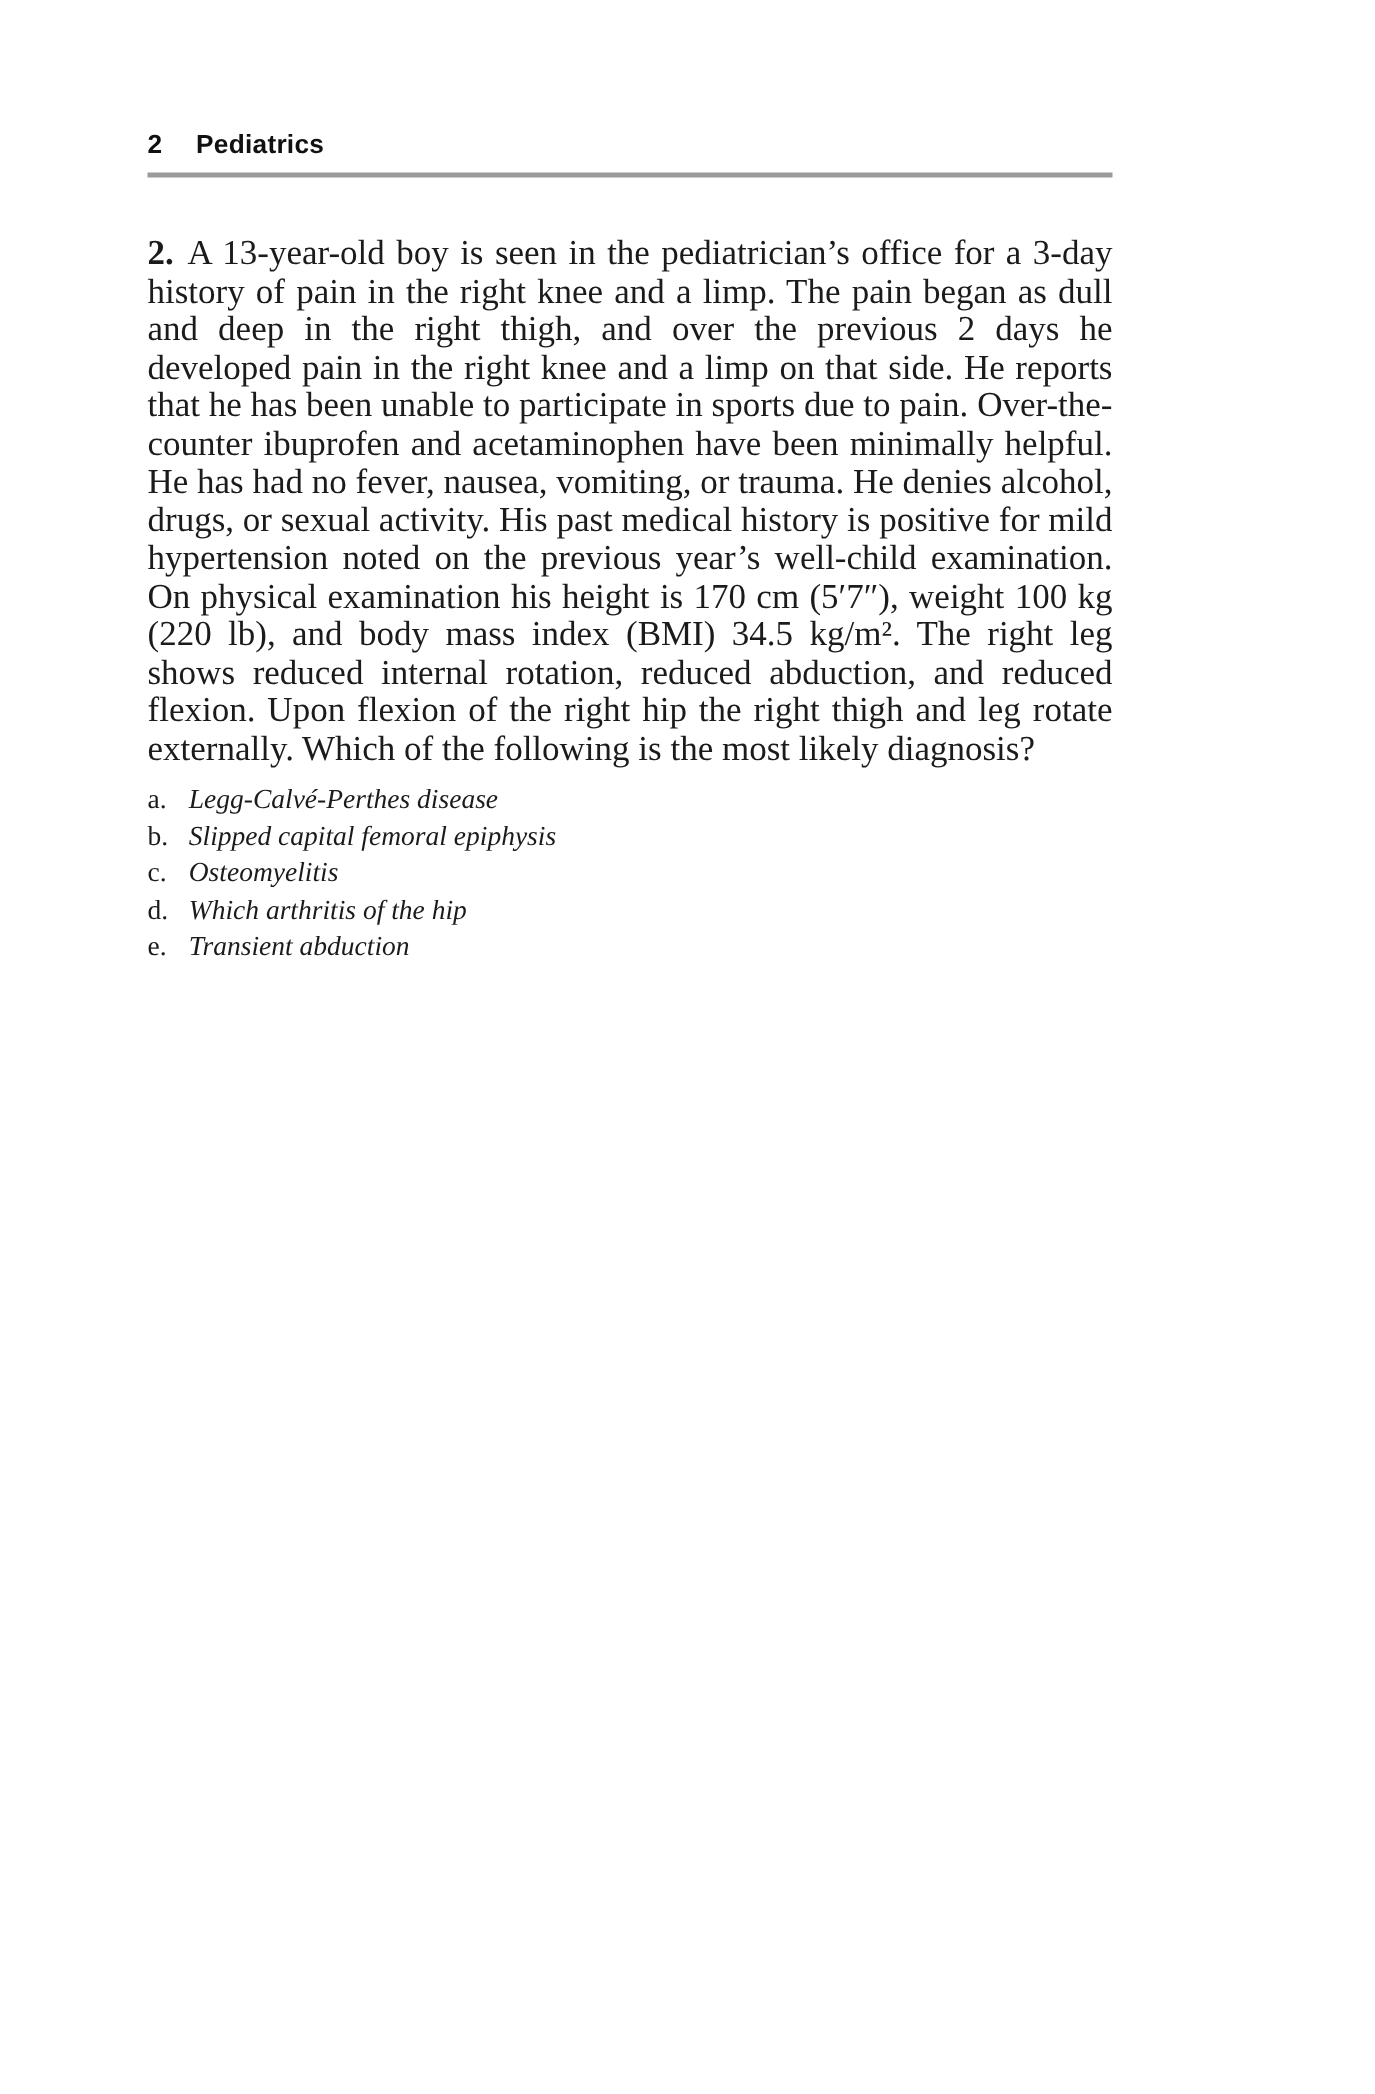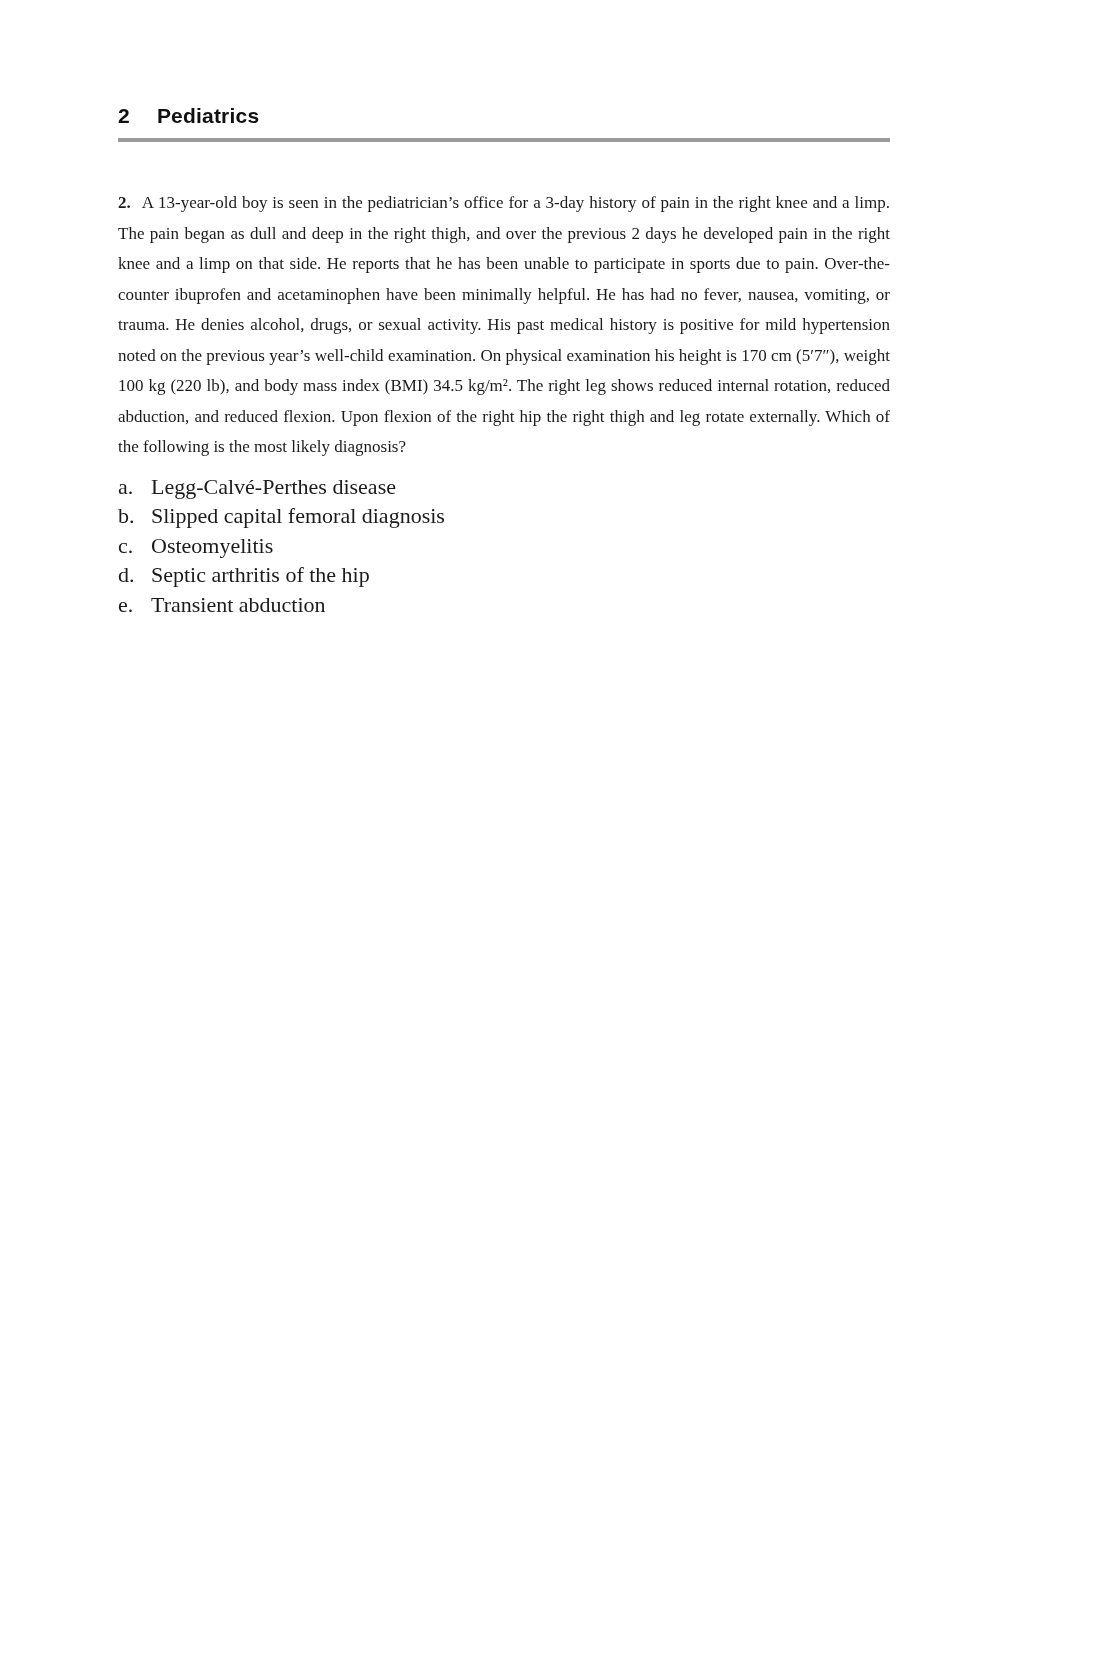--- a/index.html
+++ b/index.html
@@ -29,21 +29,21 @@
     letter-spacing: 0.2px;
   }
   .head-rule {
     height: 4px;
     background: #9b9b9b;
     margin-top: 10px;
     width: 100%;
   }
   .question-para {
     margin-top: 46px;
-    font-size: 17px;
+    font-size: 28px;
     line-height: 30.5px;
     text-align: justify;
     color: #1b1b1b;
   }
   .question-num {
     font-weight: 700;
     margin-right: 11px;
   }
   .options-list {
     list-style: none;
@@ -53,20 +53,21 @@
     display: flex;
     align-items: baseline;
     font-size: 22px;
     line-height: 29.5px;
   }
   .option-letter {
     flex: 0 0 33px;
   }
   .option-text {
     flex: 1;
+    font-style: italic;
   }
 </style>
 </head>
 <body>
 
 <div class="page-content">
 
   <div class="running-head">
     <span>2</span>
     <span>Pediatrics</span>
@@ -76,29 +77,29 @@
 
   <p class="question-para"><span class="question-num">2.</span><span>A 13-year-old boy is seen in the pediatrician’s office for a 3-day history of pain in the right knee and a limp. The pain began as dull and deep in the right thigh, and over the previous 2 days he developed pain in the right knee and a limp on that side. He reports that he has been unable to participate in sports due to pain. Over-the-counter ibuprofen and acetaminophen have been minimally helpful. He has had no fever, nausea, vomiting, or trauma. He denies alcohol, drugs, or sexual activity. His past medical history is positive for mild hypertension noted on the previous year’s well-child examination. On physical examination his height is 170 cm (5′7″), weight 100 kg (220 lb), and body mass index (BMI) 34.5 kg/m². The right leg shows reduced internal rotation, reduced abduction, and reduced flexion. Upon flexion of the right hip the right thigh and leg rotate externally. Which of the following is the most likely diagnosis?</span></p>
 
   <ul class="options-list">
     <li class="option-row">
       <span class="option-letter">a.</span>
       <span class="option-text">Legg-Calvé-Perthes disease</span>
     </li>
     <li class="option-row">
       <span class="option-letter">b.</span>
-      <span class="option-text">Slipped capital femoral diagnosis</span>
+      <span class="option-text">Slipped capital femoral epiphysis</span>
     </li>
     <li class="option-row">
       <span class="option-letter">c.</span>
       <span class="option-text">Osteomyelitis</span>
     </li>
     <li class="option-row">
       <span class="option-letter">d.</span>
-      <span class="option-text">Septic arthritis of the hip</span>
+      <span class="option-text">Which arthritis of the hip</span>
     </li>
     <li class="option-row">
       <span class="option-letter">e.</span>
       <span class="option-text">Transient abduction</span>
     </li>
   </ul>
 
 </div>
 
 </body></html>

